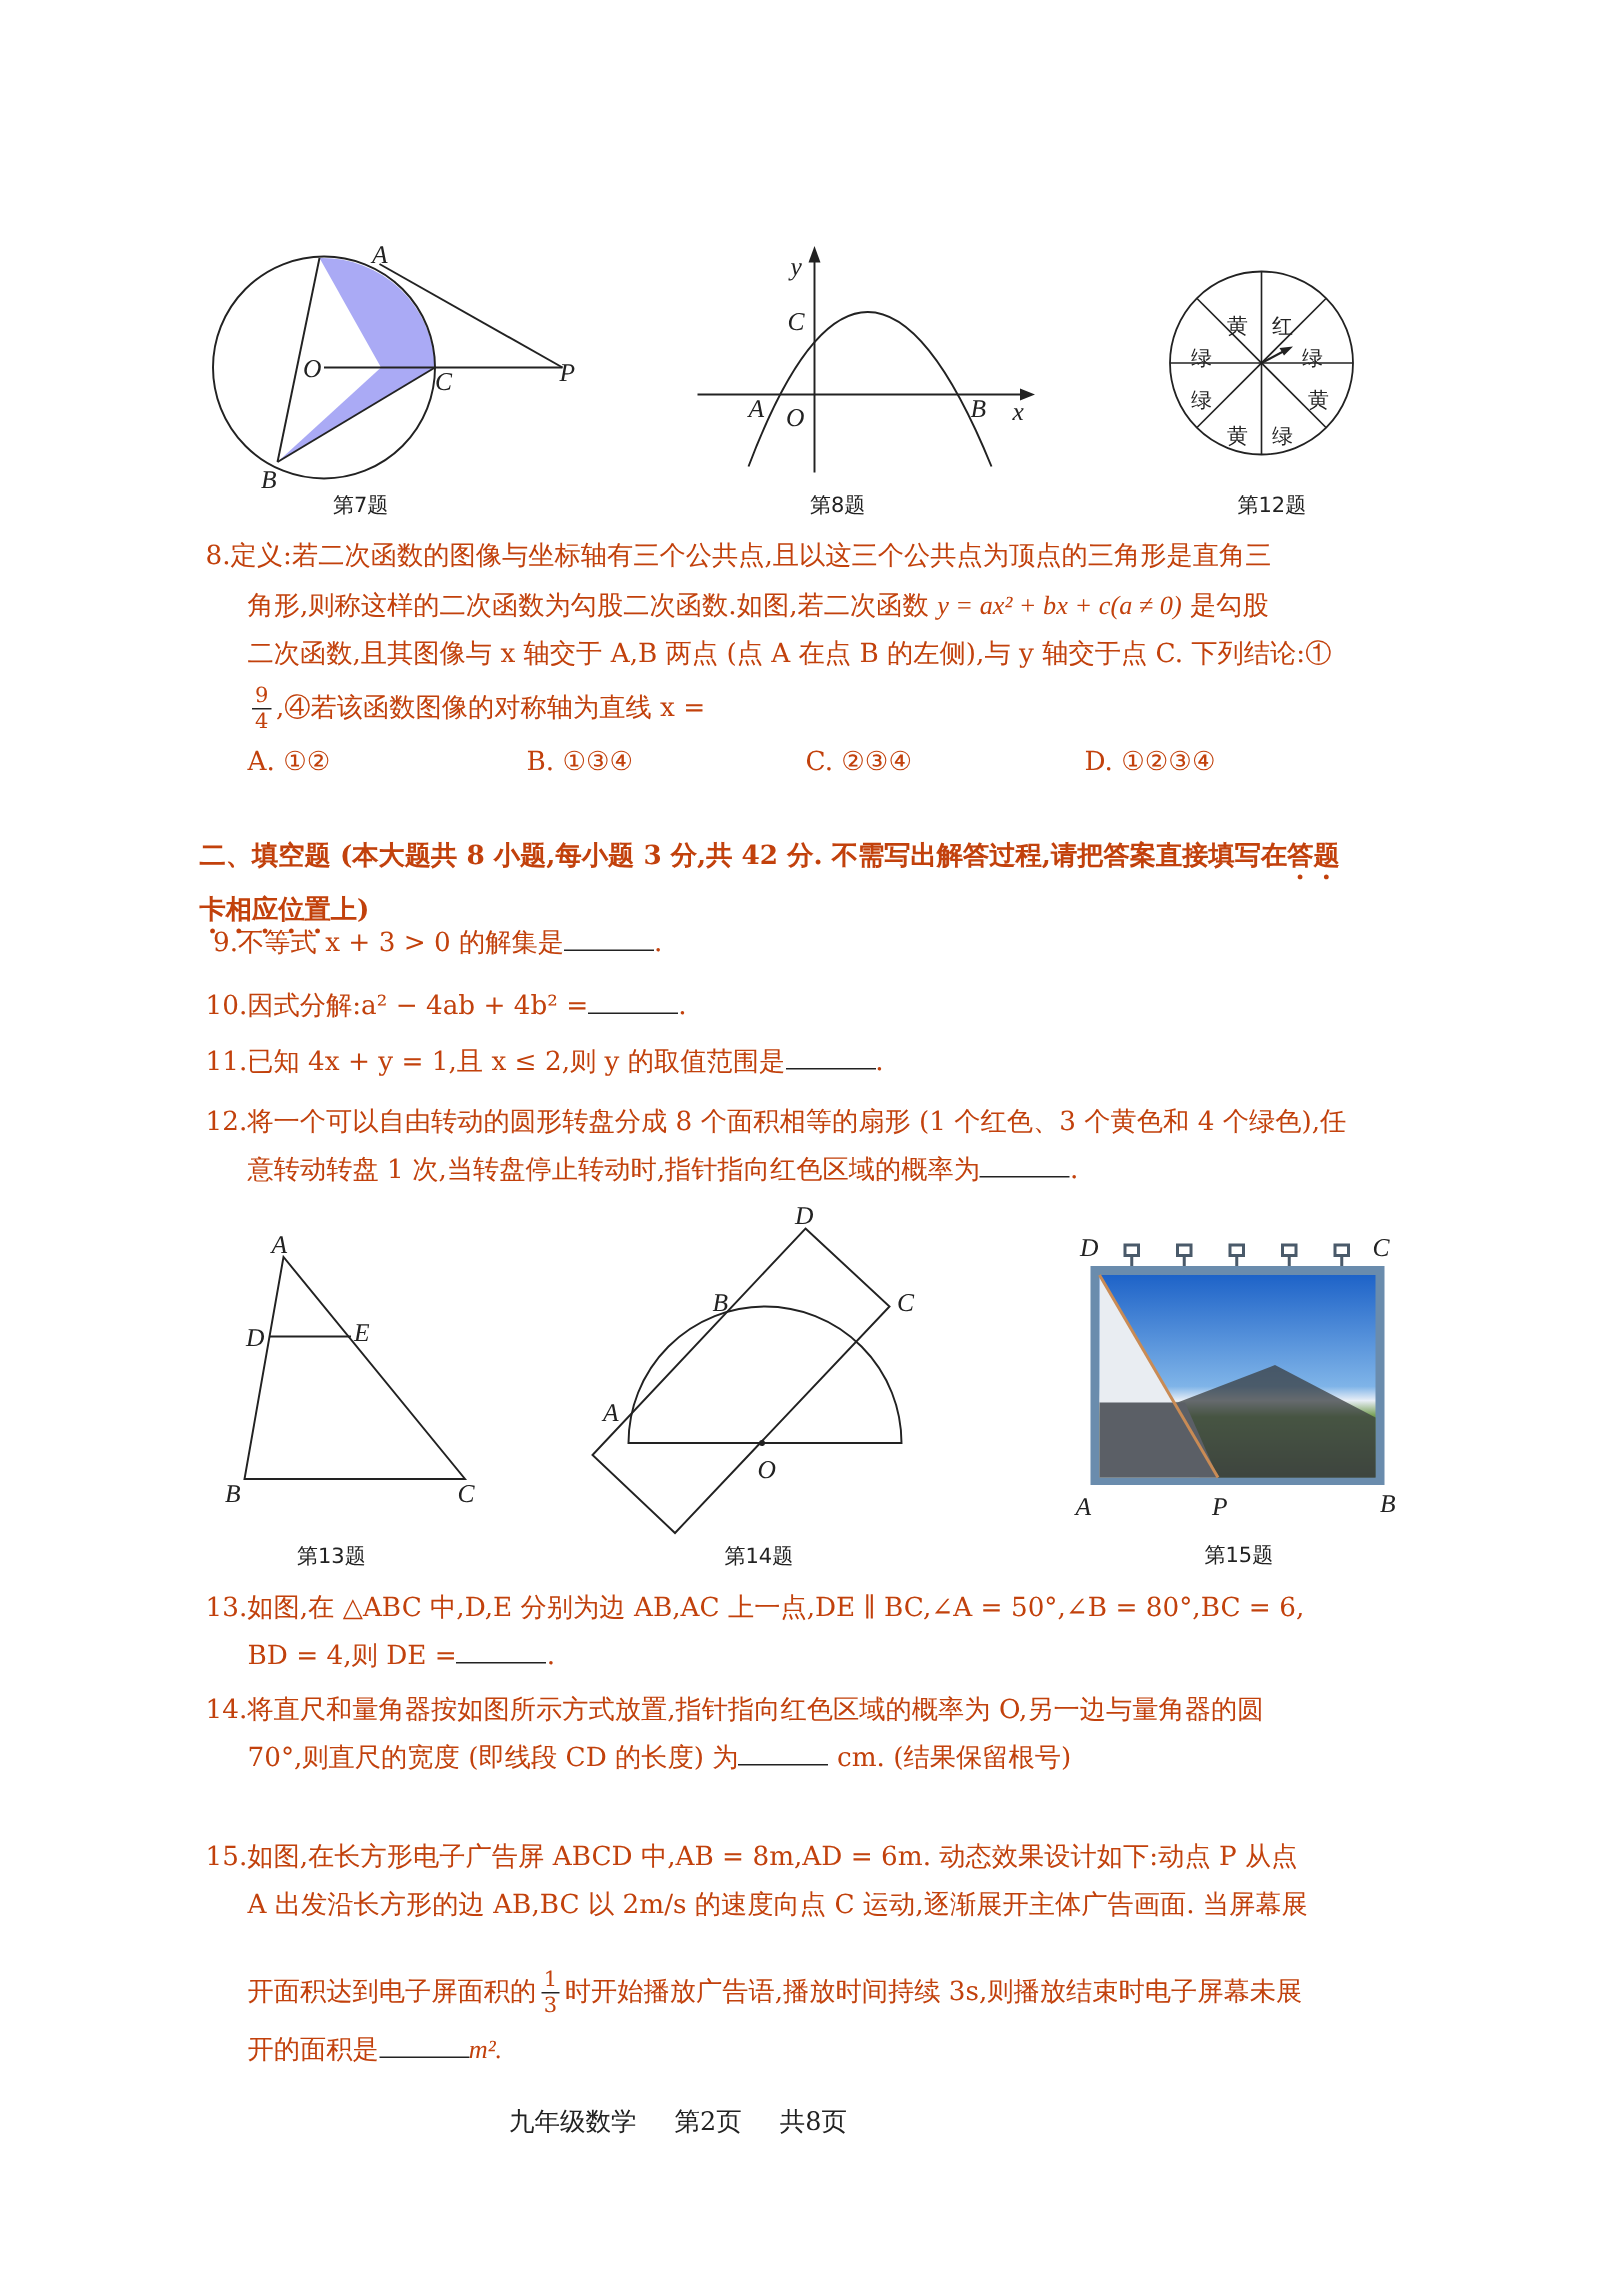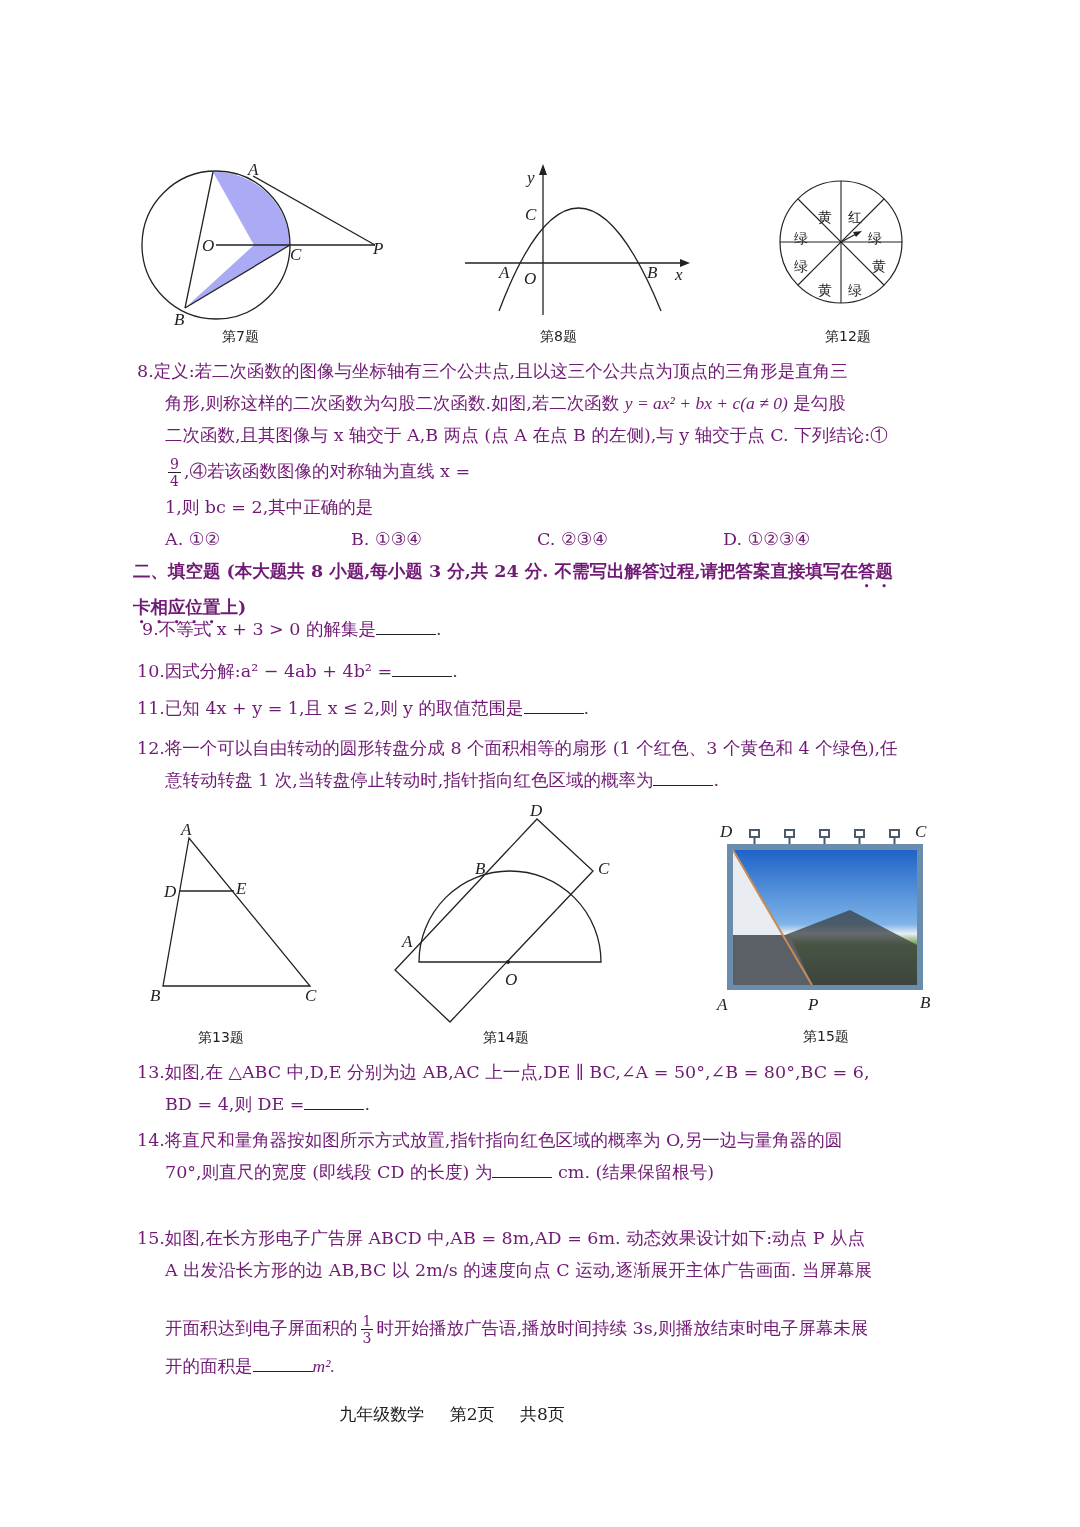--- a/index.html
+++ b/index.html
@@ -1,19 +1,19 @@
 <!DOCTYPE html>
 <html><head>
 <meta charset="utf-8">
 <style>
   html, body { margin:0; padding:0; background:#ffffff; }
   body { width:1080px; height:1527px; position:relative; overflow:hidden;
          font-family:"DejaVu Serif","Liberation Serif",serif; color:#222; }
   .fig { position:absolute; }
-  .q { position:absolute; left:137px; width:815px; font-size:17.5px; line-height:32px; color:#701a75; }
+  .q { position:absolute; left:137px; width:815px; font-size:17.5px; line-height:32px; color:#c2410c; }
   .indent { padding-left:28px; }
   .row { white-space:nowrap; }
   .blank { display:inline-block; width:60px; border-bottom:1px solid #222; height:18px; vertical-align:baseline; }
   i, .m { font-style:italic; font-family:"Liberation Serif",serif; }
   .frac { display:inline-block; vertical-align:middle; text-align:center; font-size:14px; line-height:16px; margin:0 3px; }
   .frac span { display:block; }
   .frac .top { border-bottom:1px solid #222; padding:0 2px; }
   .opts { display:flex; }
   .opts div { width:186px; }
   .dot { text-emphasis: dot; -webkit-text-emphasis: dot; text-emphasis-position: under; -webkit-text-emphasis-position: under; }
@@ -73,31 +73,30 @@
   <text class="cn" x="24" y="91">绿</text>
   <text class="cn" x="24" y="63">绿</text>
   <text class="cn" x="55" y="161">第12题</text>
 </svg>
 
 <div class="q" style="top:355px;">
   <div class="row"><span>8.</span><span>定义:若二次函数的图像与坐标轴有三个公共点,且以这三个公共点为顶点的三角形是直角三</span></div>
   <div class="row indent"><span>角形,则称这样的二次函数为勾股二次函数.如图,若二次函数 </span><i>y = ax² + bx + c(a ≠ 0)</i><span> 是勾股</span></div>
   <div class="row indent">二次函数,且其图像与 x 轴交于 A,B 两点 (点 A 在点 B 的左侧),与 y 轴交于点 C. 下列结论:①</div>
   <div class="row indent" style="line-height:40px;"><span class="frac"><span class="top">9</span><span>4</span></span><span>,④若该函数图像的对称轴为直线 x =</span></div>
-  <div class="row indent">1,则 bc = 2,其中正确的是</div>
   <div class="opts indent">
     <div>A. ①②</div>
     <div>B. ①③④</div>
     <div>C. ②③④</div>
     <div>D. ①②③④</div>
   </div>
 </div>
 
 <div class="q" style="top:555px;left:133px;font-weight:bold;">
-  <div class="row"><span>二、填空题 (本大题共 8 小题,每小题 3 分,共 24 分. 不需写出解答过程,请把答案直接填写在</span><span class="dot">答题</span></div>
+  <div class="row"><span>二、填空题 (本大题共 8 小题,每小题 3 分,共 42 分. 不需写出解答过程,请把答案直接填写在</span><span class="dot">答题</span></div>
   <div class="row"><span class="dot">卡相应位置</span><span>上)</span></div>
 </div>
 
 <div class="q" style="top:613px;left:142px;">
   <div class="row"><span>9.</span><span>不等式 x + 3 &gt; 0 的解集是</span><span class="blank"></span><span>.</span></div>
 </div>
 
 <div class="q" style="top:655px;">
   <div class="row"><span>10.</span><span>因式分解:a² − 4ab + 4b² =</span><span class="blank"></span><span>.</span></div>
 </div>

